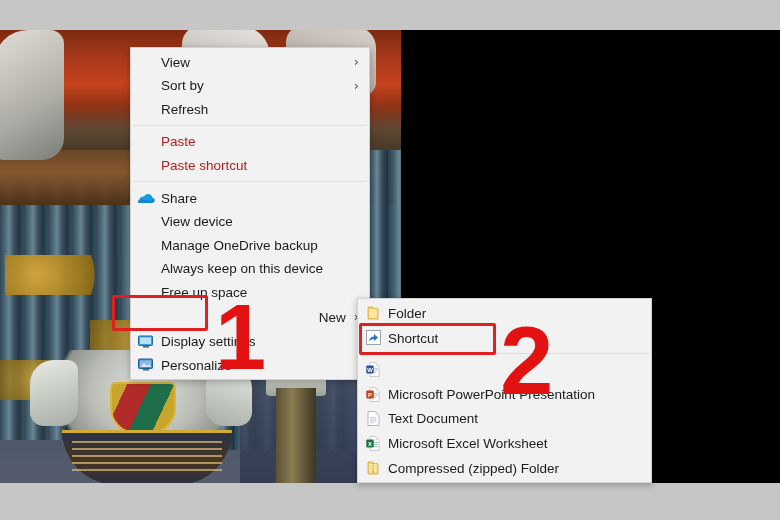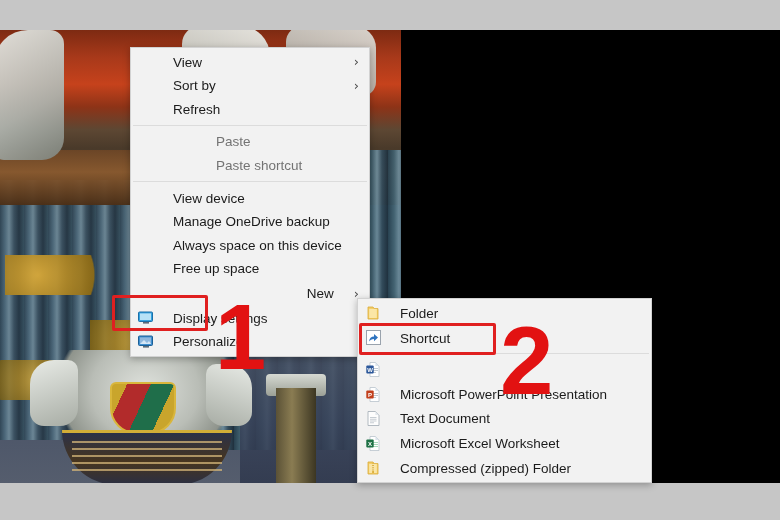--- a/index.html
+++ b/index.html
@@ -99,28 +99,27 @@
     font-size:13.5px;color:#1b1b1b;
     padding:2px 0;
   }
   #main-menu{left:130px;top:47px;width:238px;}
   #sub-menu{left:357px;top:298px;width:293px;}
 
   .mi{
     position:relative;display:flex;align-items:center;
     height:23.6px;padding:0 10px 0 0;
     white-space:nowrap;
-    gap:12px;
   }
   .mi .ico{
     width:30px;min-width:30px;height:20px;
     display:flex;align-items:center;justify-content:center;
   }
   .mi .lbl{flex:1;line-height:1;padding-top:1px;}
-  .mi.disabled .lbl{color:#737373;margin-left:43px;}
+  .mi.disabled .lbl{color:#b91c1c;}
   .mi .arrow{
     font-family:"DejaVu Sans",sans-serif;
     font-size:13px;color:#4a4a4a;margin-left:8px;
   }
   .sep{height:1px;background:#dcdcdc;margin:4px 2px 4px 2px;}
   .sep-sub{height:1px;background:#dcdcdc;margin:3px 2px 3px 30px;}
 
   
   #sub-menu .mi{height:24.6px;}
 
@@ -203,34 +202,43 @@
       <span class="lbl">Paste</span>
     </div>
 
     <div class="mi disabled">
       <span class="ico"></span>
       <span class="lbl">Paste shortcut</span>
     </div>
 
     <div class="sep"></div>
 
+    <div class="mi">
+      <span class="ico">
+        <svg width="17" height="12" viewBox="0 0 17 12">
+          <path d="M4.4 11h9.1c1.9 0 3.2-1.2 3.2-2.7 0-1.4-1-2.5-2.4-2.7C14.1 3.4 12.3 2 10.1 2 8.2 2 6.6 3.1 5.9 4.7 5.6 4.6 5.3 4.5 5 4.5 3.1 4.5 1.6 5.9 1.5 7.7.6 8 0 8.8 0 9.7 0 10.5.7 11 1.6 11z" fill="#1a9ae0"></path>
+          <path d="M4.4 11h9.1c1.9 0 3.2-1.2 3.2-2.7 0-.5-.1-.9-.3-1.3-1.4 1.1-3.4 1.5-5.6 1.5-3.6 0-6.6-1-8.1-2.4C1.9 6.6 1.5 7.5 1.5 8.3 1.1 8.6 0 9 0 9.7 0 10.5.7 11 1.6 11z" fill="#0b7bc4" opacity=".55"></path>
+        </svg>
+      </span>
+      <span class="lbl">Share</span>
+    </div>
 
     <div class="mi">
       <span class="ico"></span>
       <span class="lbl">View device</span>
     </div>
 
     <div class="mi">
       <span class="ico"></span>
       <span class="lbl">Manage OneDrive backup</span>
     </div>
 
     <div class="mi">
       <span class="ico"></span>
-      <span class="lbl">Always space on this device</span>
+      <span class="lbl">Always keep on this device</span>
     </div>
 
     <div class="mi">
       <span class="ico"></span>
       <span class="lbl">Free up space</span>
     </div>
 
     <div class="mi" style="height:26px;text-align:right;">
       <span class="ico"></span>
       <span class="lbl">New</span>

